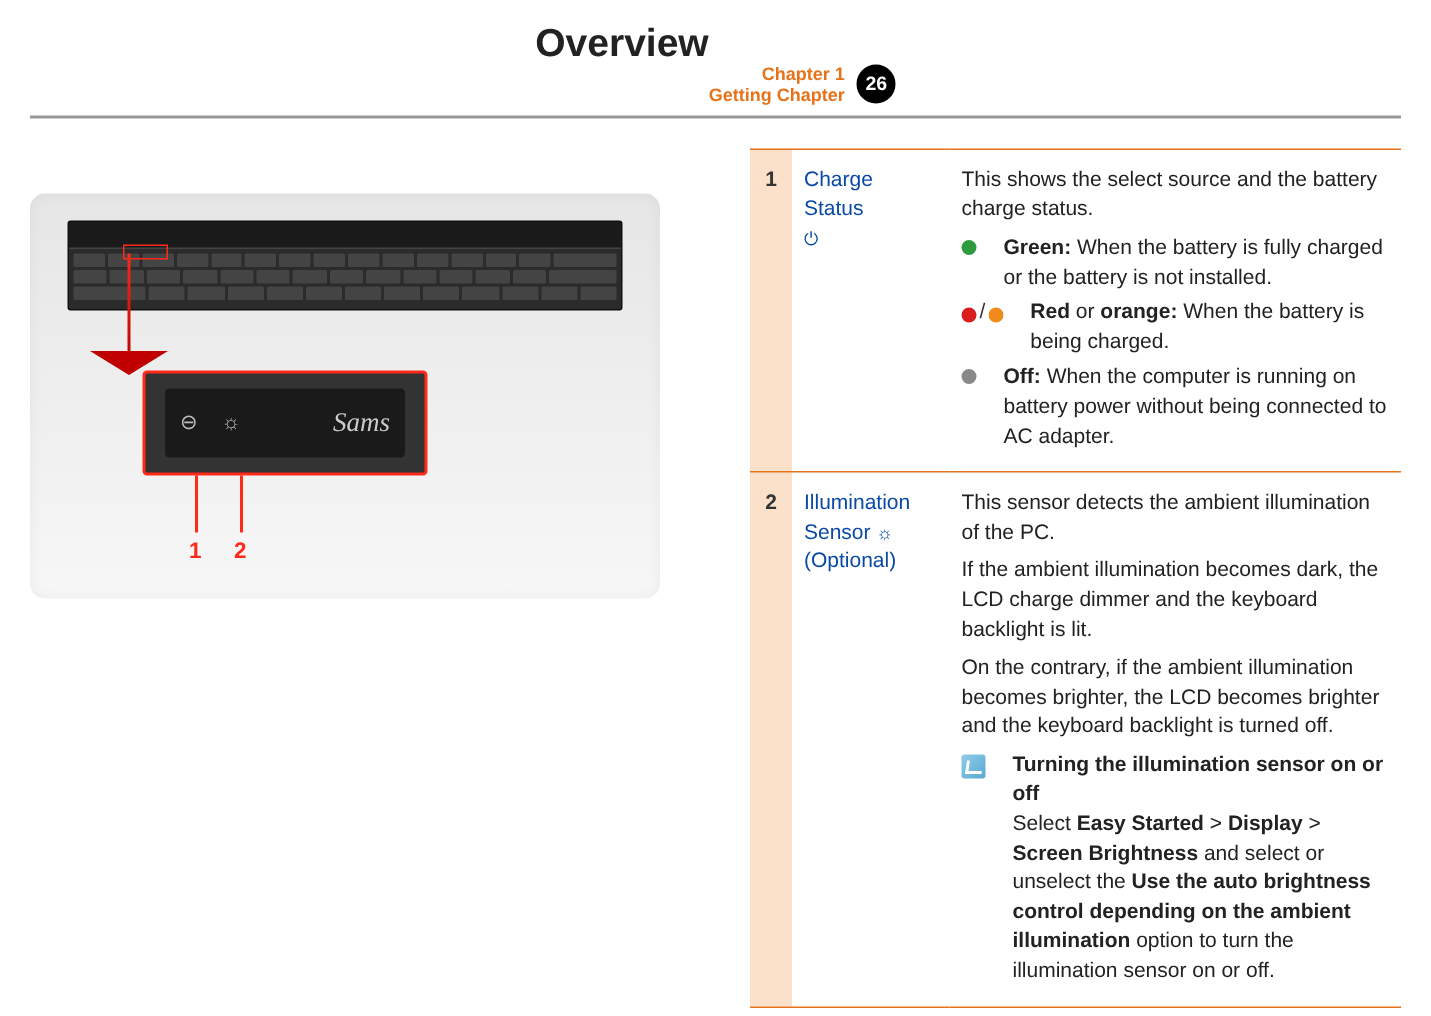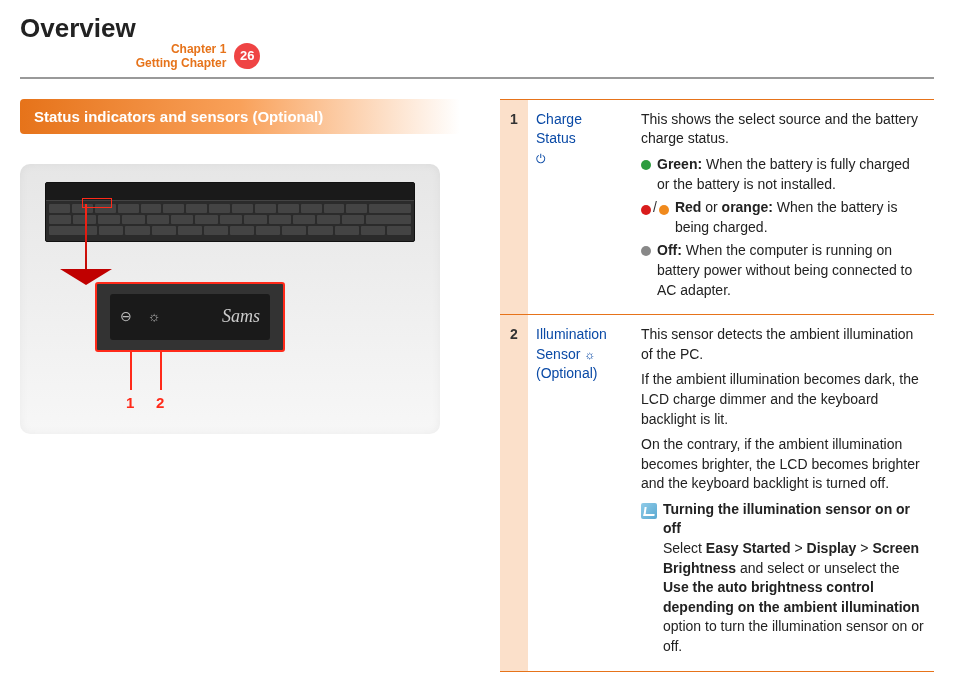--- a/index.html
+++ b/index.html
@@ -8,21 +8,21 @@
       height: 677px;
       font-family: "Segoe UI", Arial, sans-serif;
       background: #fff;
       color: #222;
       font-size: 14px;
       line-height: 1.4;
       overflow: hidden;
     }
     .header {
       display: flex;
-      justify-content: flex-start;
+      justify-content: center;
       align-items: flex-start;
       padding: 10px 20px 0 20px;
     }
     .title {
       font-size: 26px;
       font-weight: bold;
       color: #222;
     }
     .header-right {
       display: flex;
@@ -35,21 +35,21 @@
       text-align: right;
       font-size: 12px;
       color: #e6731a;
       font-weight: bold;
       line-height: 1.2;
     }
     .page-badge {
       width: 26px;
       height: 26px;
       border-radius: 50%;
-      background: #ef4444;
+      background: #000000;
       color: #fff;
       display: flex;
       align-items: center;
       justify-content: center;
       font-size: 13px;
       font-weight: bold;
     }
     .hr-top {
       margin: 6px 20px 0 20px;
       border: none;
@@ -214,21 +214,21 @@
       vertical-align: middle;
       font-size: 14px;
     }
     td.desccell p {
       margin: 0 0 6px 0;
       color: #222;
     }
     .bullet-row {
       display: flex;
       align-items: flex-start;
-      gap: 6px;
+      gap: 18px;
       margin: 4px 0;
     }
     .dot {
       width: 10px;
       height: 10px;
       border-radius: 50%;
       flex: 0 0 10px;
       margin-top: 5px;
     }
     .dot.green { background: #2d9c3f; }
@@ -277,21 +277,20 @@
       <div>Chapter 1</div>
       <div>Getting Chapter</div>
     </div>
     <div class="page-badge">26</div>
   </div>
 </div>
 <hr class="hr-top">
 
 <div class="content">
   <div class="left-col">
-    <div class="section-label">Status indicators and sensors (Optional)</div>
 
     <div class="diagram">
       <div class="keyboard-strip">
         <div class="kb-top"></div>
         <div class="hi-box"></div>
         <div class="kb-rows">
           <div class="kb-row">
             <div class="key"></div>
               <div class="key"></div>
               <div class="key"></div>

